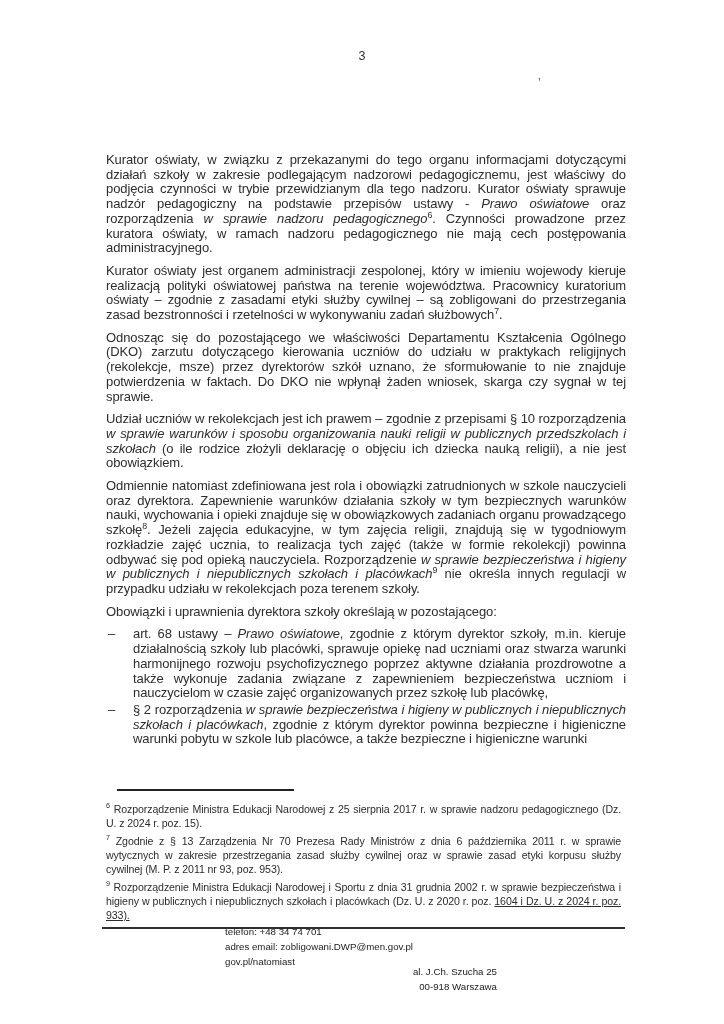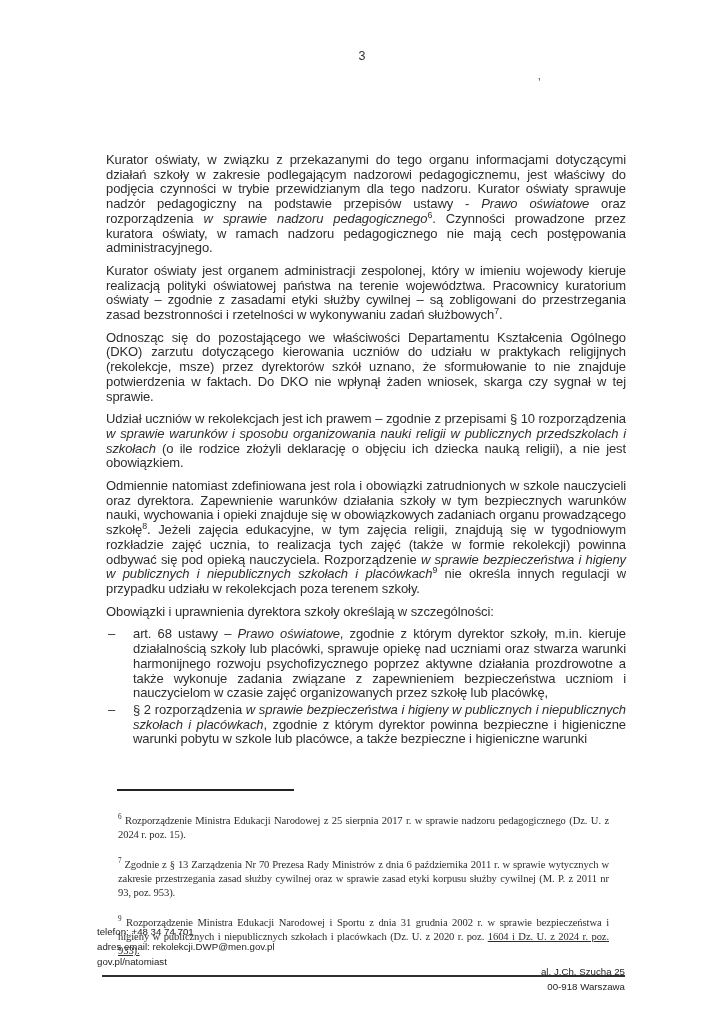--- a/index.html
+++ b/index.html
@@ -81,30 +81,29 @@
     width: 523px;
     font-size: 10.6px;
     line-height: 14px;
     letter-spacing: -0.1px;
     text-align: justify;
     color: #2d2d2d;
     border-bottom: 2px solid #2f2f2f;
     padding-bottom: 1px;
   }
   .footnotes p {
-    margin: 16px;
-    font-family: Liberation Serif, serif;
+    margin: 4px;
   }
   .page-footer {
     position: absolute;
     left: 97px;
     right: 99px;
     top: 924px;
     display: flex;
-    justify-content: space-between;
+    justify-content: center;
     font-size: 9.7px;
     line-height: 15px;
     color: #222222;
   }
   .footer-right {
     text-align: right;
     margin-top: 40px;
   }
 </style>
 </head>
@@ -115,21 +114,21 @@
   <div class="page-number">3</div>
 
   <div class="scan-speck">’</div>
 
   <div class="body-text">
     <p><span>Kurator oświaty, w związku z przekazanymi do tego organu informacjami dotyczącymi działań szkoły w zakresie podlegającym nadzorowi pedagogicznemu, jest właściwy do podjęcia czynności w trybie przewidzianym dla tego nadzoru. Kurator oświaty sprawuje nadzór pedagogiczny na podstawie przepisów ustawy - </span><span style="font-style: italic;">Prawo oświatowe</span><span> oraz rozporządzenia </span><span style="font-style: italic;">w sprawie nadzoru pedagogicznego</span><sup>6</sup><span>. Czynności prowadzone przez kuratora oświaty, w ramach nadzoru pedagogicznego nie mają cech postępowania administracyjnego.</span></p>
     <p><span>Kurator oświaty jest organem administracji zespolonej, który w imieniu wojewody kieruje realizacją polityki oświatowej państwa na terenie województwa. Pracownicy kuratorium oświaty – zgodnie z zasadami etyki służby cywilnej – są zobligowani do przestrzegania zasad bezstronności i rzetelności w wykonywaniu zadań służbowych</span><sup>7</sup><span>.</span></p>
     <p><span>Odnosząc się do pozostającego we właściwości Departamentu Kształcenia Ogólnego (DKO) zarzutu dotyczącego kierowania uczniów do udziału w praktykach religijnych (rekolekcje, msze) przez dyrektorów szkół uznano, że sformułowanie to nie znajduje potwierdzenia w faktach. Do DKO nie wpłynął żaden wniosek, skarga czy sygnał w tej sprawie.</span></p>
     <p><span>Udział uczniów w rekolekcjach jest ich prawem – zgodnie z przepisami § 10 rozporządzenia </span><span style="font-style: italic;">w sprawie warunków i sposobu organizowania nauki religii w publicznych przedszkolach i szkołach</span><span> (o ile rodzice złożyli deklarację o objęciu ich dziecka nauką religii), a nie jest obowiązkiem.</span></p>
     <p><span>Odmiennie natomiast zdefiniowana jest rola i obowiązki zatrudnionych w szkole nauczycieli oraz dyrektora. Zapewnienie warunków działania szkoły w tym bezpiecznych warunków nauki, wychowania i opieki znajduje się w obowiązkowych zadaniach organu prowadzącego szkołę</span><sup>8</sup><span>. Jeżeli zajęcia edukacyjne, w tym zajęcia religii, znajdują się w tygodniowym rozkładzie zajęć ucznia, to realizacja tych zajęć (także w formie rekolekcji) powinna odbywać się pod opieką nauczyciela. Rozporządzenie </span><span style="font-style: italic;">w sprawie bezpieczeństwa i higieny w publicznych i niepublicznych szkołach i placówkach</span><sup>9</sup><span> nie określa innych regulacji w przypadku udziału w rekolekcjach poza terenem szkoły.</span></p>
-    <p class="list-intro"><span>Obowiązki i uprawnienia dyrektora szkoły określają w szczególności:</span></p>
+    <p class="list-intro"><span>Obowiązki i uprawnienia dyrektora szkoły określają w pozostającego:</span></p>
 
     <div class="bullet-item">
       <span class="bullet-dash">–</span>
       <span><span>art. 68 ustawy – </span><span style="font-style: italic;">Prawo oświatowe</span><span>, zgodnie z którym dyrektor szkoły, m.in. kieruje działalnością szkoły lub placówki, sprawuje opiekę nad uczniami oraz stwarza warunki harmonijnego rozwoju psychofizycznego poprzez aktywne działania prozdrowotne a także wykonuje zadania związane z zapewnieniem bezpieczeństwa uczniom i nauczycielom w czasie zajęć organizowanych przez szkołę lub placówkę,</span></span>
     </div>
     <div class="bullet-item">
       <span class="bullet-dash">–</span>
       <span><span>§ 2 rozporządzenia </span><span style="font-style: italic;">w sprawie bezpieczeństwa i higieny w publicznych i niepublicznych szkołach i placówkach</span><span>, zgodnie z którym dyrektor powinna bezpieczne i higieniczne warunki pobytu w szkole lub placówce, a także bezpieczne i higieniczne warunki</span></span>
     </div>
   </div>
@@ -138,21 +137,21 @@
 
   <div class="footnotes">
     <p><sup>6</sup><span> Rozporządzenie Ministra Edukacji Narodowej z 25 sierpnia 2017 r. w sprawie nadzoru pedagogicznego (Dz. U. z 2024 r. poz. 15).</span></p>
     <p><sup>7</sup><span> Zgodnie z § 13 Zarządzenia Nr 70 Prezesa Rady Ministrów z dnia 6 października 2011 r. w sprawie wytycznych w zakresie przestrzegania zasad służby cywilnej oraz w sprawie zasad etyki korpusu służby cywilnej (M. P. z 2011 nr 93, poz. 953).</span></p>
     <p><sup>9</sup><span> Rozporządzenie Ministra Edukacji Narodowej i Sportu z dnia 31 grudnia 2002 r. w sprawie bezpieczeństwa i higieny w publicznych i niepublicznych szkołach i placówkach (Dz. U. z 2020 r. poz. </span><span style="text-decoration: underline;">1604 i Dz. U. z 2024 r. poz. 933).</span></p>
   </div>
 
   <div class="page-footer">
     <div class="footer-left">
       <div>telefon: +48 34 74 701</div>
-      <div>adres email: rekolekcji.DWP@men.gov.pl</div>
+      <div>adres email: zobligowani.DWP@men.gov.pl</div>
       <div>gov.pl/natomiast</div>
     </div>
     <div class="footer-right">
       <div>al. J.Ch. Szucha 25</div>
       <div>00-918 Warszawa</div>
     </div>
   </div>
 
 </div>
 

